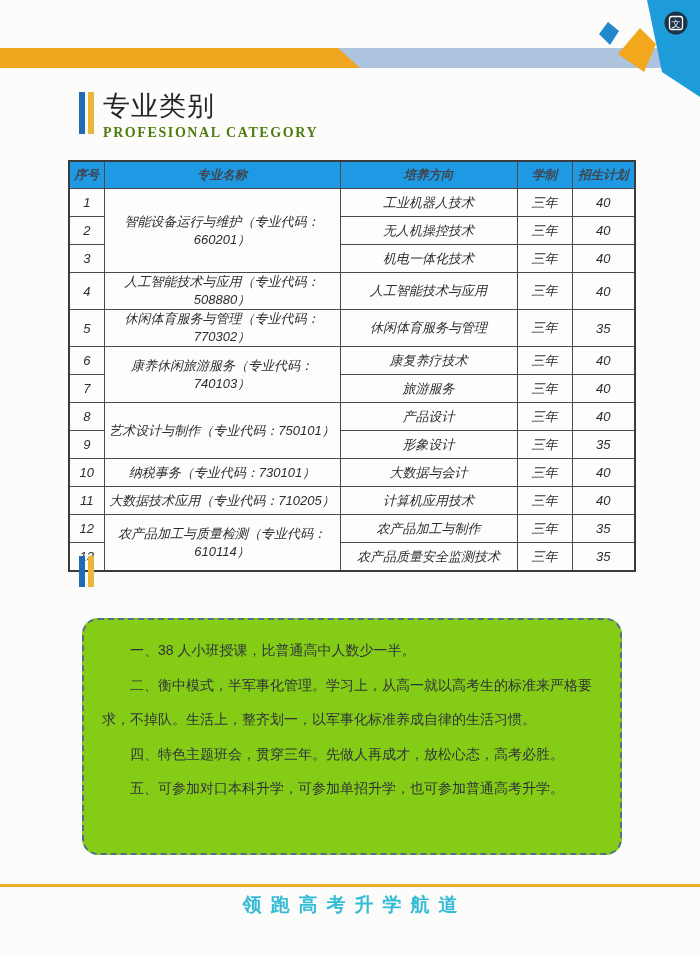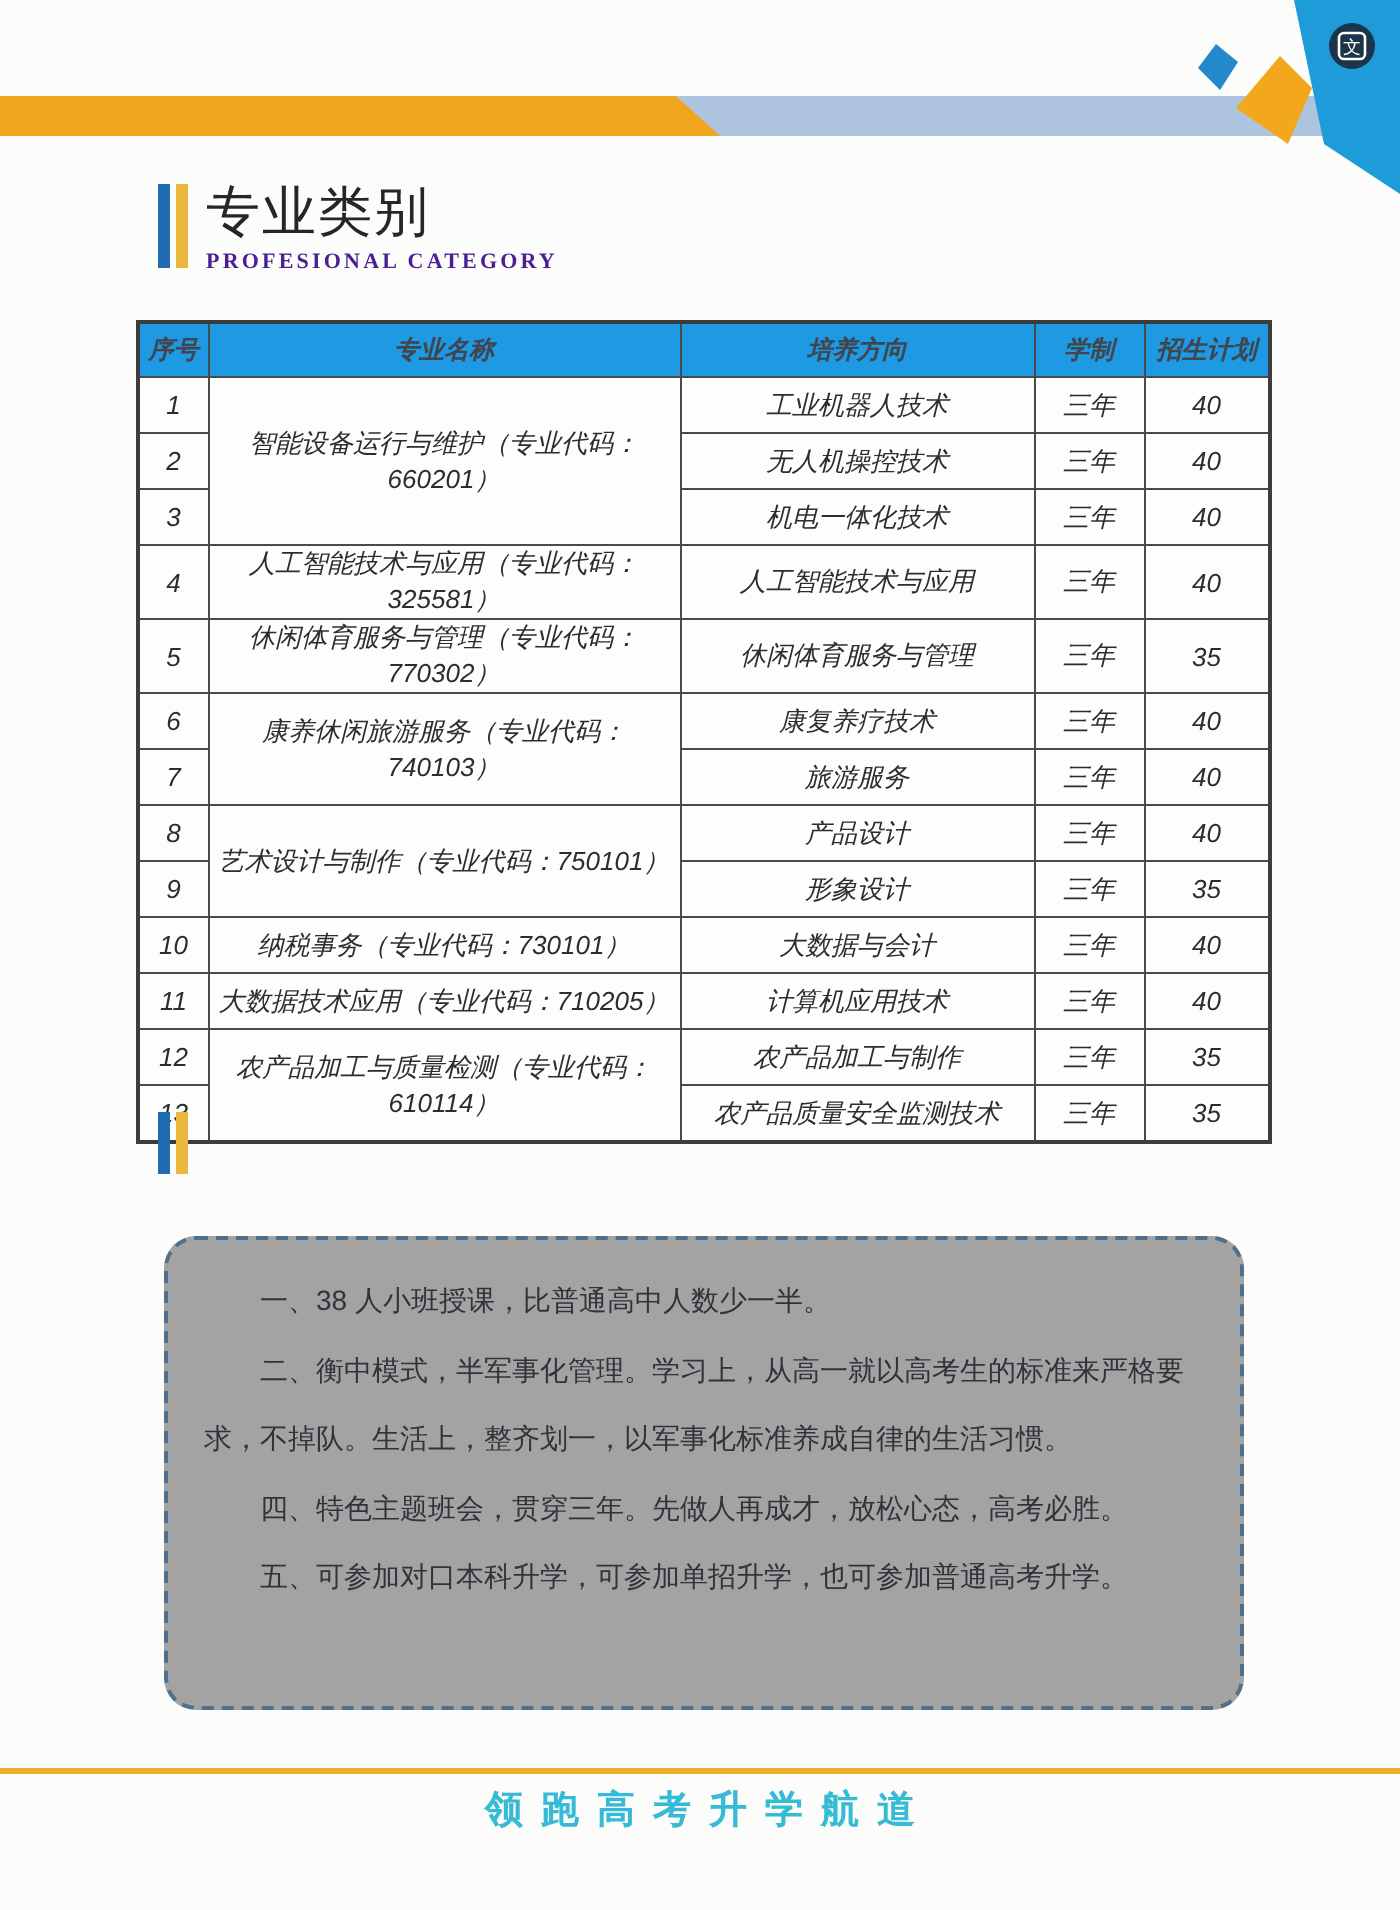--- a/index.html
+++ b/index.html
@@ -18,34 +18,34 @@
   
   .sec-title { position:absolute; display:flex; align-items:flex-start; }
   .marker { display:flex; margin-right:9px; }
   .marker .bar-blue { width:6px; background:#1f6cb0; margin-right:3px; }
   .marker .bar-gold { width:6px; background:#e9b83b; }
   .t1 { left:79px; top:92px; }
   .t1 .bar-blue,.t1 .bar-gold { height:42px; }
   .t2 { left:79px; top:556px; }
   .t2 .bar-blue,.t2 .bar-gold { height:31px; }
   .title-zh { font-size:27px; font-weight:normal; color:#262626; line-height:1.1; letter-spacing:1px; }
-  .title-en { font-family:"Liberation Serif","DejaVu Serif",serif; font-size:11px; font-weight:bold;
-    color:#4c1d95; letter-spacing:1.6px; margin-top:3px; }
+  .title-en { font-family:"Liberation Serif","DejaVu Serif",serif; font-size:14px; font-weight:bold;
+    color:#4d7c0f; letter-spacing:1.6px; margin-top:3px; }
   .t2 .title-zh { font-size:25px; }
 
   
   table.majors { position:absolute; left:68px; top:160px; width:566px;
     border-collapse:collapse; table-layout:fixed; border:2px solid #3c3c3c;font-style:italic; }
   .majors th, .majors td { border:1px solid #4a4a4a; text-align:center; vertical-align:middle; padding:0 2px; }
   .majors thead th { background:#1e9ae4; color:#40454e; font-weight:bold; font-size:12.5px; height:26px; }
   .majors tbody td { font-size:13px; color:#2d2d2d; height:27px; background:#fdfdfc; }
 
   
   .adv-box { position:absolute; left:82px; top:618px; width:540px; height:237px; box-sizing:border-box;
-    background:#a3a3a3; border:2px dashed #4f6f8d; border-radius:16px; padding:13px 16px 8px 18px; }
+    background:#84cc16; border:2px dashed #4f6f8d; border-radius:16px; padding:13px 16px 8px 18px; }
   .adv-box p { margin:0; font-size:14px; line-height:34.5px; color:#30343a; text-indent:2em; }
 
   
   .gold-line { position:absolute; top:884px; left:0; width:700px; height:3px; background:#eead2b; }
   .slogan { position:absolute; top:892px; left:0; width:700px; text-align:center;
     font-size:19px; font-weight:bold; color:#35bbd6; letter-spacing:9px; text-indent:9px;font-family:Liberation Mono, monospace; }
 </style>
 </head>
 <body>
 
@@ -106,21 +106,21 @@
       <td>40</td>
     </tr>
     <tr>
       <td>3</td>
       <td>机电一体化技术</td>
       <td>三年</td>
       <td>40</td>
     </tr>
     <tr>
       <td>4</td>
-      <td>人工智能技术与应用（专业代码：325581）</td>
+      <td>人工智能技术与应用（专业代码：508880）</td>
       <td>人工智能技术与应用</td>
       <td>三年</td>
       <td>40</td>
     </tr>
     <tr>
       <td>5</td>
       <td>休闲体育服务与管理（专业代码：770302）</td>
       <td>休闲体育服务与管理</td>
       <td>三年</td>
       <td>35</td>

